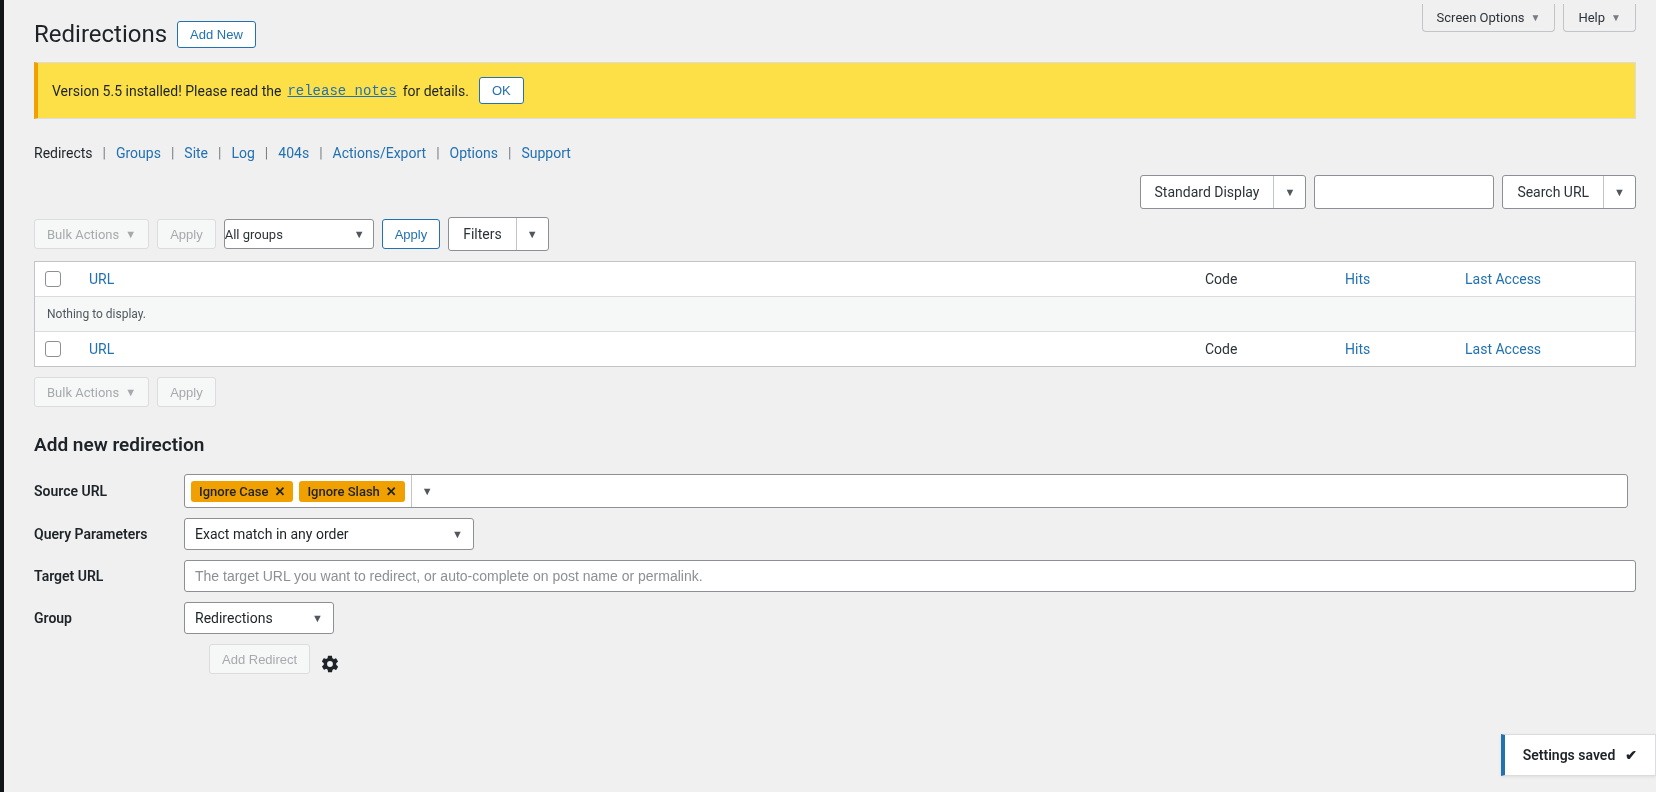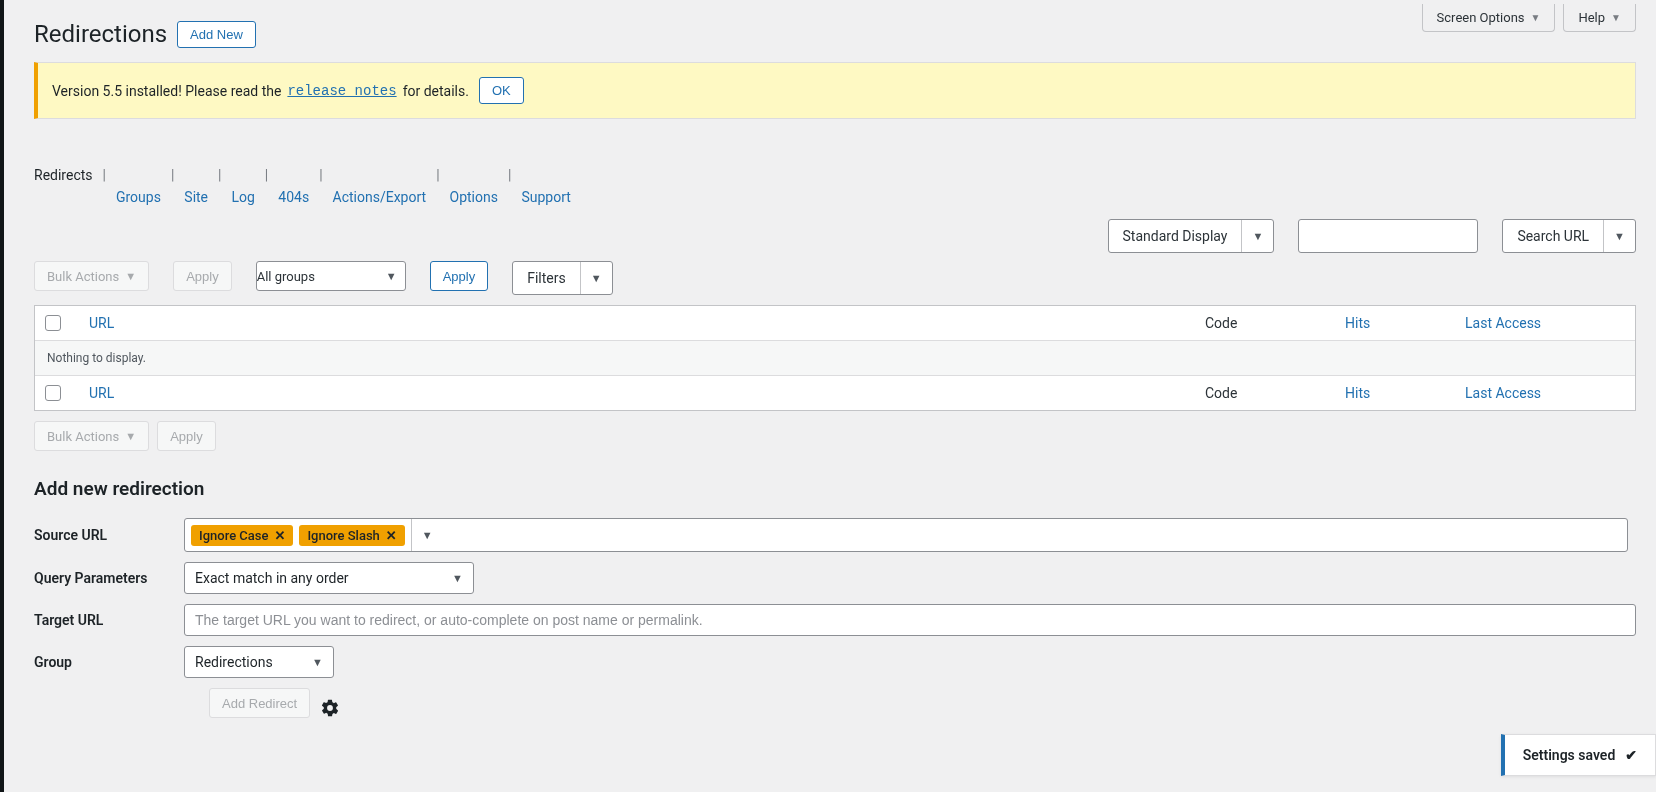--- a/index.html
+++ b/index.html
@@ -41,47 +41,47 @@
     border: 1px solid #2271b1;
     color: #2271b1;
     background: #fff;
     border-radius: 3px;
     padding: 5px 12px;
     font-size: 13px;
     cursor: pointer;
   }
   .notice {
     margin-top: 14px;
-    background: #fef9c3;
+    background: #fde047;
     border: 1px solid #dcdcde;
     border-left: 4px solid #f0a000;
     padding: 14px 14px;
     display: flex;
     align-items: center;
     gap: 6px;
     font-size: 14px;
   }
   .notice a { color: #2271b1; text-decoration: underline; font-family: Liberation Mono, monospace; }
   .subnav {
     margin-top: 26px;
     font-size: 14px;
     display: flex;
     align-items: center;
     gap: 6px;
   }
   .subnav .sep { color: #787c82; padding: 0 4px; }
-  .subnav a { color: #2271b1; text-decoration: none; margin-top: 44px; }
+  .subnav a { color: #2271b1; text-decoration: none; }
   .subnav .current { color: #1d2327; font-weight: 400; }
   .toolbar-row {
     margin-top: 14px;
     display: flex;
     align-items: center;
     justify-content: space-between;
   }
-  .toolbar-left, .toolbar-right { display: flex; gap: 24px; align-items: flex-start; }
+  .toolbar-left, .toolbar-right { display: flex; gap: 8px; align-items: center; }
   .btn {
     background: #f6f7f7;
     border: 1px solid #c3c4c7;
     border-radius: 3px;
     padding: 5px 12px;
     font-size: 13px;
     color: #2c3338;
     cursor: pointer;
     display: flex;
     align-items: center;

